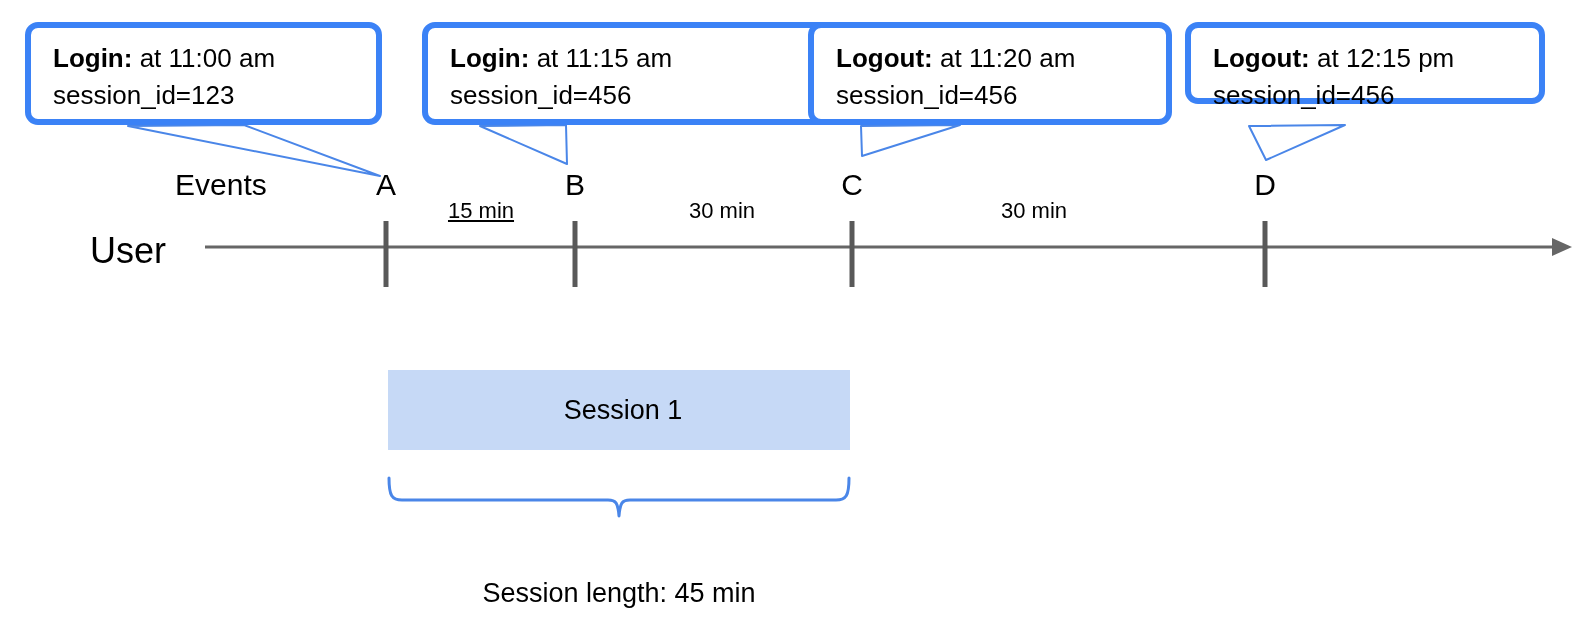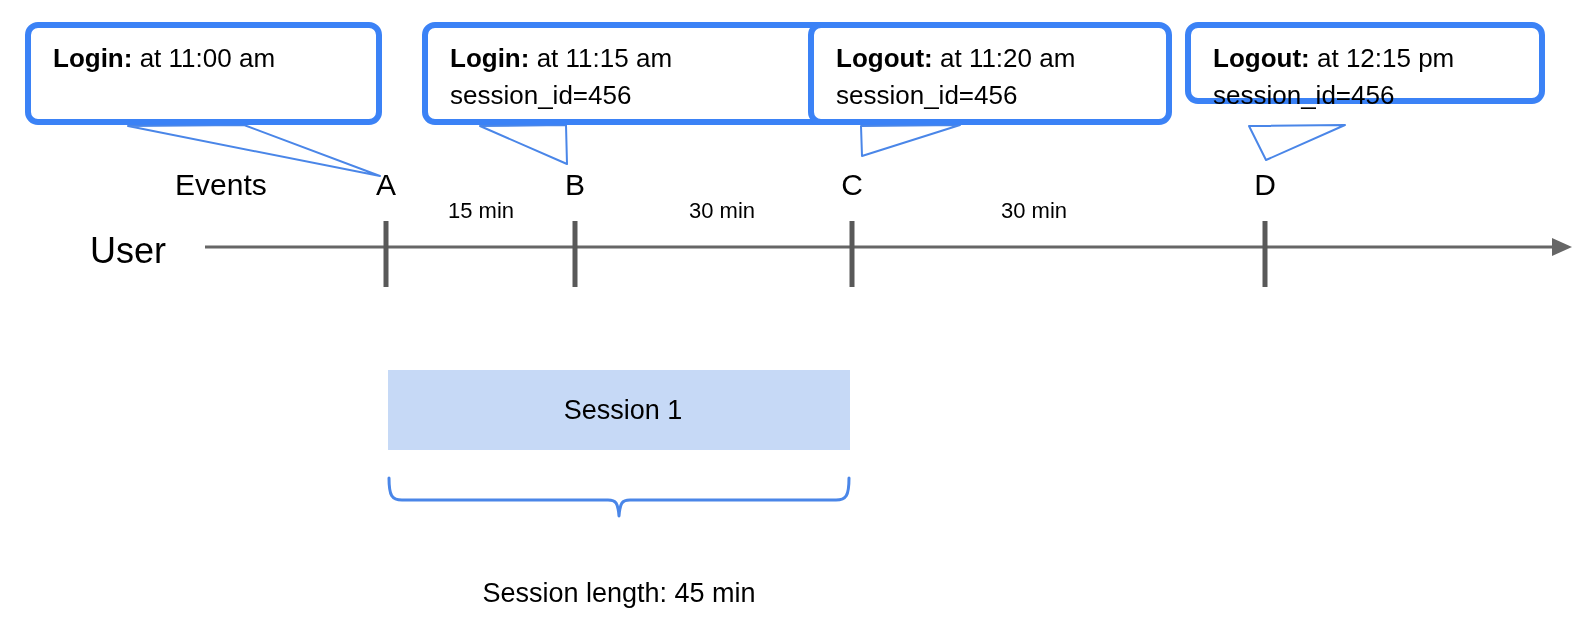--- a/index.html
+++ b/index.html
@@ -118,20 +118,21 @@
              L 608,500
              C 616,500 618,503 619,516
              C 620,503 622,500 630,500
              L 836,500
              C 846,500 849,496 849,478" fill="none" stroke="#4a86e8" stroke-width="3" stroke-linecap="round" stroke-linejoin="round"></path>
   </svg>
 
   <div class="callout" style="left:25px; top:22px; width:357px; height:103px;">
     <span class="lbl">Login:</span>
     <span>at 11:00 am</span>
+    <span class="ln2">session_id=123</span>
   </div>
 
   <div class="callout" style="left:422px; top:22px; width:415px; height:103px;">
     <span class="lbl">Login:</span>
     <span>at 11:15 am</span>
     <span class="ln2">session_id=456</span>
   </div>
 
   <div class="callout" style="left:808px; top:22px; width:364px; height:103px;">
     <span class="lbl">Logout:</span>
@@ -146,21 +147,21 @@
   </div>
 
   <div class="txt row-label" style="left:175px; top:168px;">Events</div>
   <div class="txt row-label" style="left:90px; top:230px; font-size:36px;">User</div>
 
   <div class="txt tick-label" style="left:386px; top:168px;">A</div>
   <div class="txt tick-label" style="left:575px; top:168px;">B</div>
   <div class="txt tick-label" style="left:852px; top:168px;">C</div>
   <div class="txt tick-label" style="left:1265px; top:168px;">D</div>
 
-  <div class="txt interval-label" style="left:481px; top:198px;">15 min</div>
+  <div class="txt interval-label" style="left:481px; top:198px;text-decoration:underline;">15 min</div>
   <div class="txt interval-label" style="left:722px; top:198px;">30 min</div>
   <div class="txt interval-label" style="left:1034px; top:198px;">30 min</div>
 
   <div class="session-bar" style="left:388px; top:370px; width:462px; height:80px;">
     <span>Session 1</span>
   </div>
 
   <div class="txt caption" style="left:619px; top:578px;">Session length: 45 min</div>
 
 </div>

